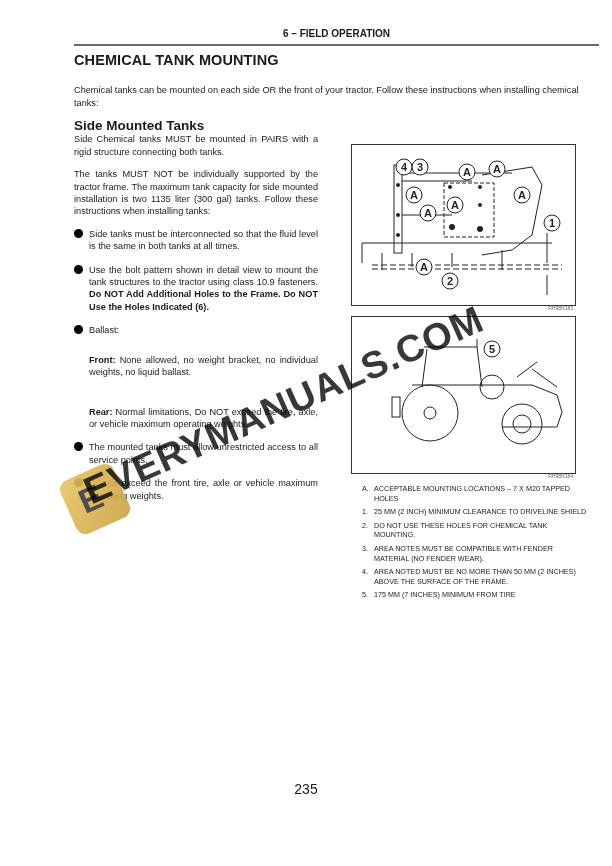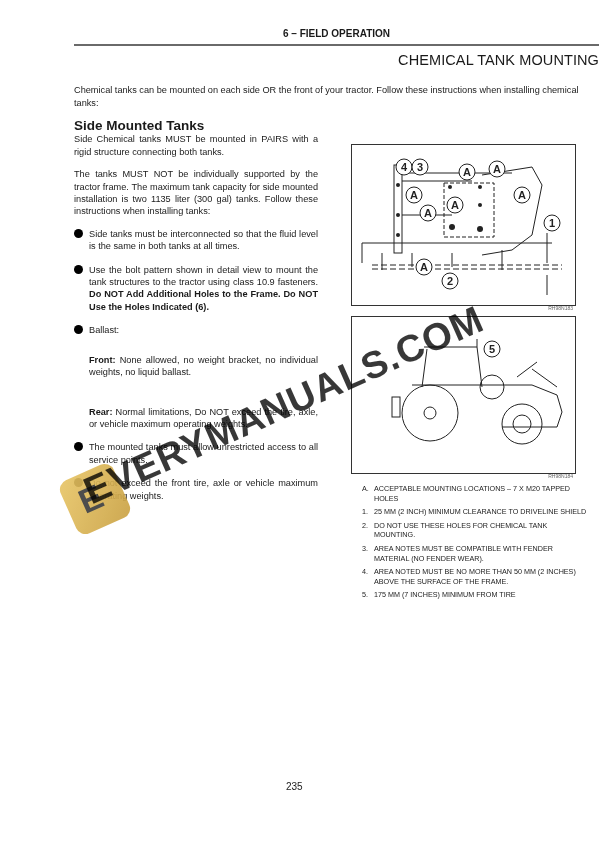--- a/index.html
+++ b/index.html
@@ -1,37 +1,37 @@
 <!DOCTYPE html>
 <html><head>
 <meta charset="utf-8">
 <style>
   html, body { margin: 0; padding: 0; background: #ffffff; }
   body { width: 612px; height: 866px; position: relative; overflow: hidden;
          font-family: "Liberation Sans", sans-serif; color: #1a1a1a; }
   .abs { position: absolute; }
   .header { left: 74px; top: 28px; width: 525px; text-align: center; font-size: 10px; font-weight: bold; }
   .header-rule { left: 74px; top: 44px; width: 525px; height: 2px; background: #6a6a6a; }
-  .title { left: 74px; top: 52px; width: 525px; text-align: right; font-size: 14.5px; font-weight: normal; letter-spacing: 0.1px; }
+  .title { left: 74px; top: 52px; width: 525px; text-align: left; font-size: 14.5px; font-weight: bold; letter-spacing: 0.1px; }
   .intro { left: 74px; top: 84px; width: 525px; font-size: 9.2px; line-height: 13px; }
   .col-left { left: 74px; top: 120px; width: 244px; font-size: 9.2px; line-height: 12.4px; }
   .col-left h2 { font-size: 13.5px; margin: 0 0 1px 0; font-weight: bold; }
   .col-left p { margin: 0 0 10px 0; text-align: justify; }
   .bullet { position: relative; padding-left: 15px; margin: 0 0 11px 0; text-align: justify; }
   .bullet .dot { position: absolute; left: 0; top: 1px; width: 9px; height: 9px; border-radius: 50%; background: #000; }
   .bullet .sub { margin-top: 17px; }
   .bullet .gap { height: 10px; }
   .fig { border: 1px solid #333; background: #fff; }
   .fig1 { left: 351px; top: 144px; width: 223px; height: 160px; }
   .fig2 { left: 351px; top: 316px; width: 223px; height: 156px; }
   .figcode { font-size: 5px; color: #666; text-align: right; width: 60px; }
   .legend { left: 362px; top: 484px; width: 228px; font-size: 7.2px; line-height: 9.6px; }
   .legend .li { position: relative; padding-left: 12px; margin-bottom: 4px; }
   .legend .li .k { position: absolute; left: 0; top: 0; }
-  .pagenum { left: 286px; top: 781px; width: 40px; text-align: left; font-size: 10px; }
+  .pagenum { left: 286px; top: 781px; width: 40px; text-align: center; font-size: 14px; }
   .watermark { left: 60px; top: 320px; font-size: 38px; font-weight: bold; color: rgba(0,0,0,0.78);
                transform: rotate(-24deg); transform-origin: left bottom; letter-spacing: 1px; white-space: nowrap; }
   .wm-logo { left: 66px; top: 470px; width: 58px; height: 58px; border-radius: 10px;
              background: linear-gradient(135deg, #e8c565, #c9a040); opacity: 0.9; transform: rotate(-24deg); }
   .wm-logo span { position: absolute; left: 14px; top: 8px; font-size: 34px; font-weight: bold; color: #3a3a3a; }
 </style>
 </head>
 <body>
 
 <div class="abs header">6 – FIELD OPERATION</div>

